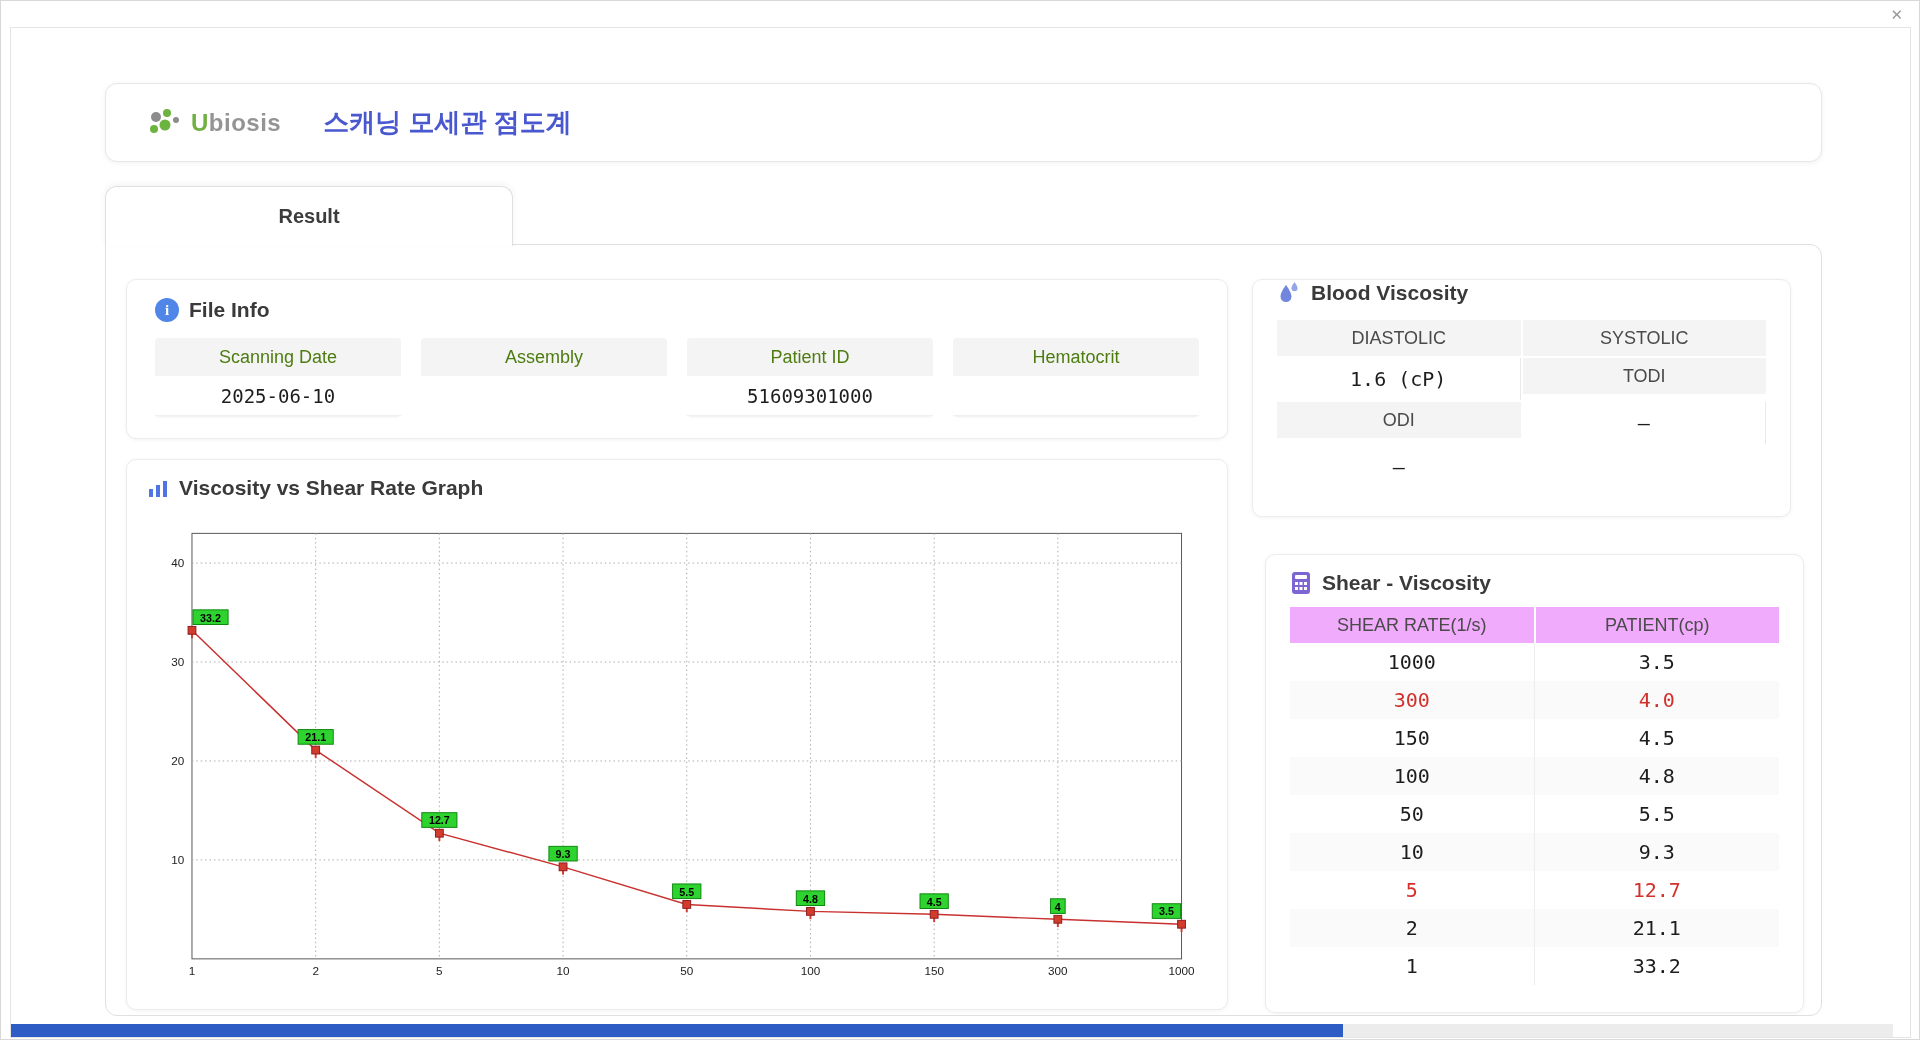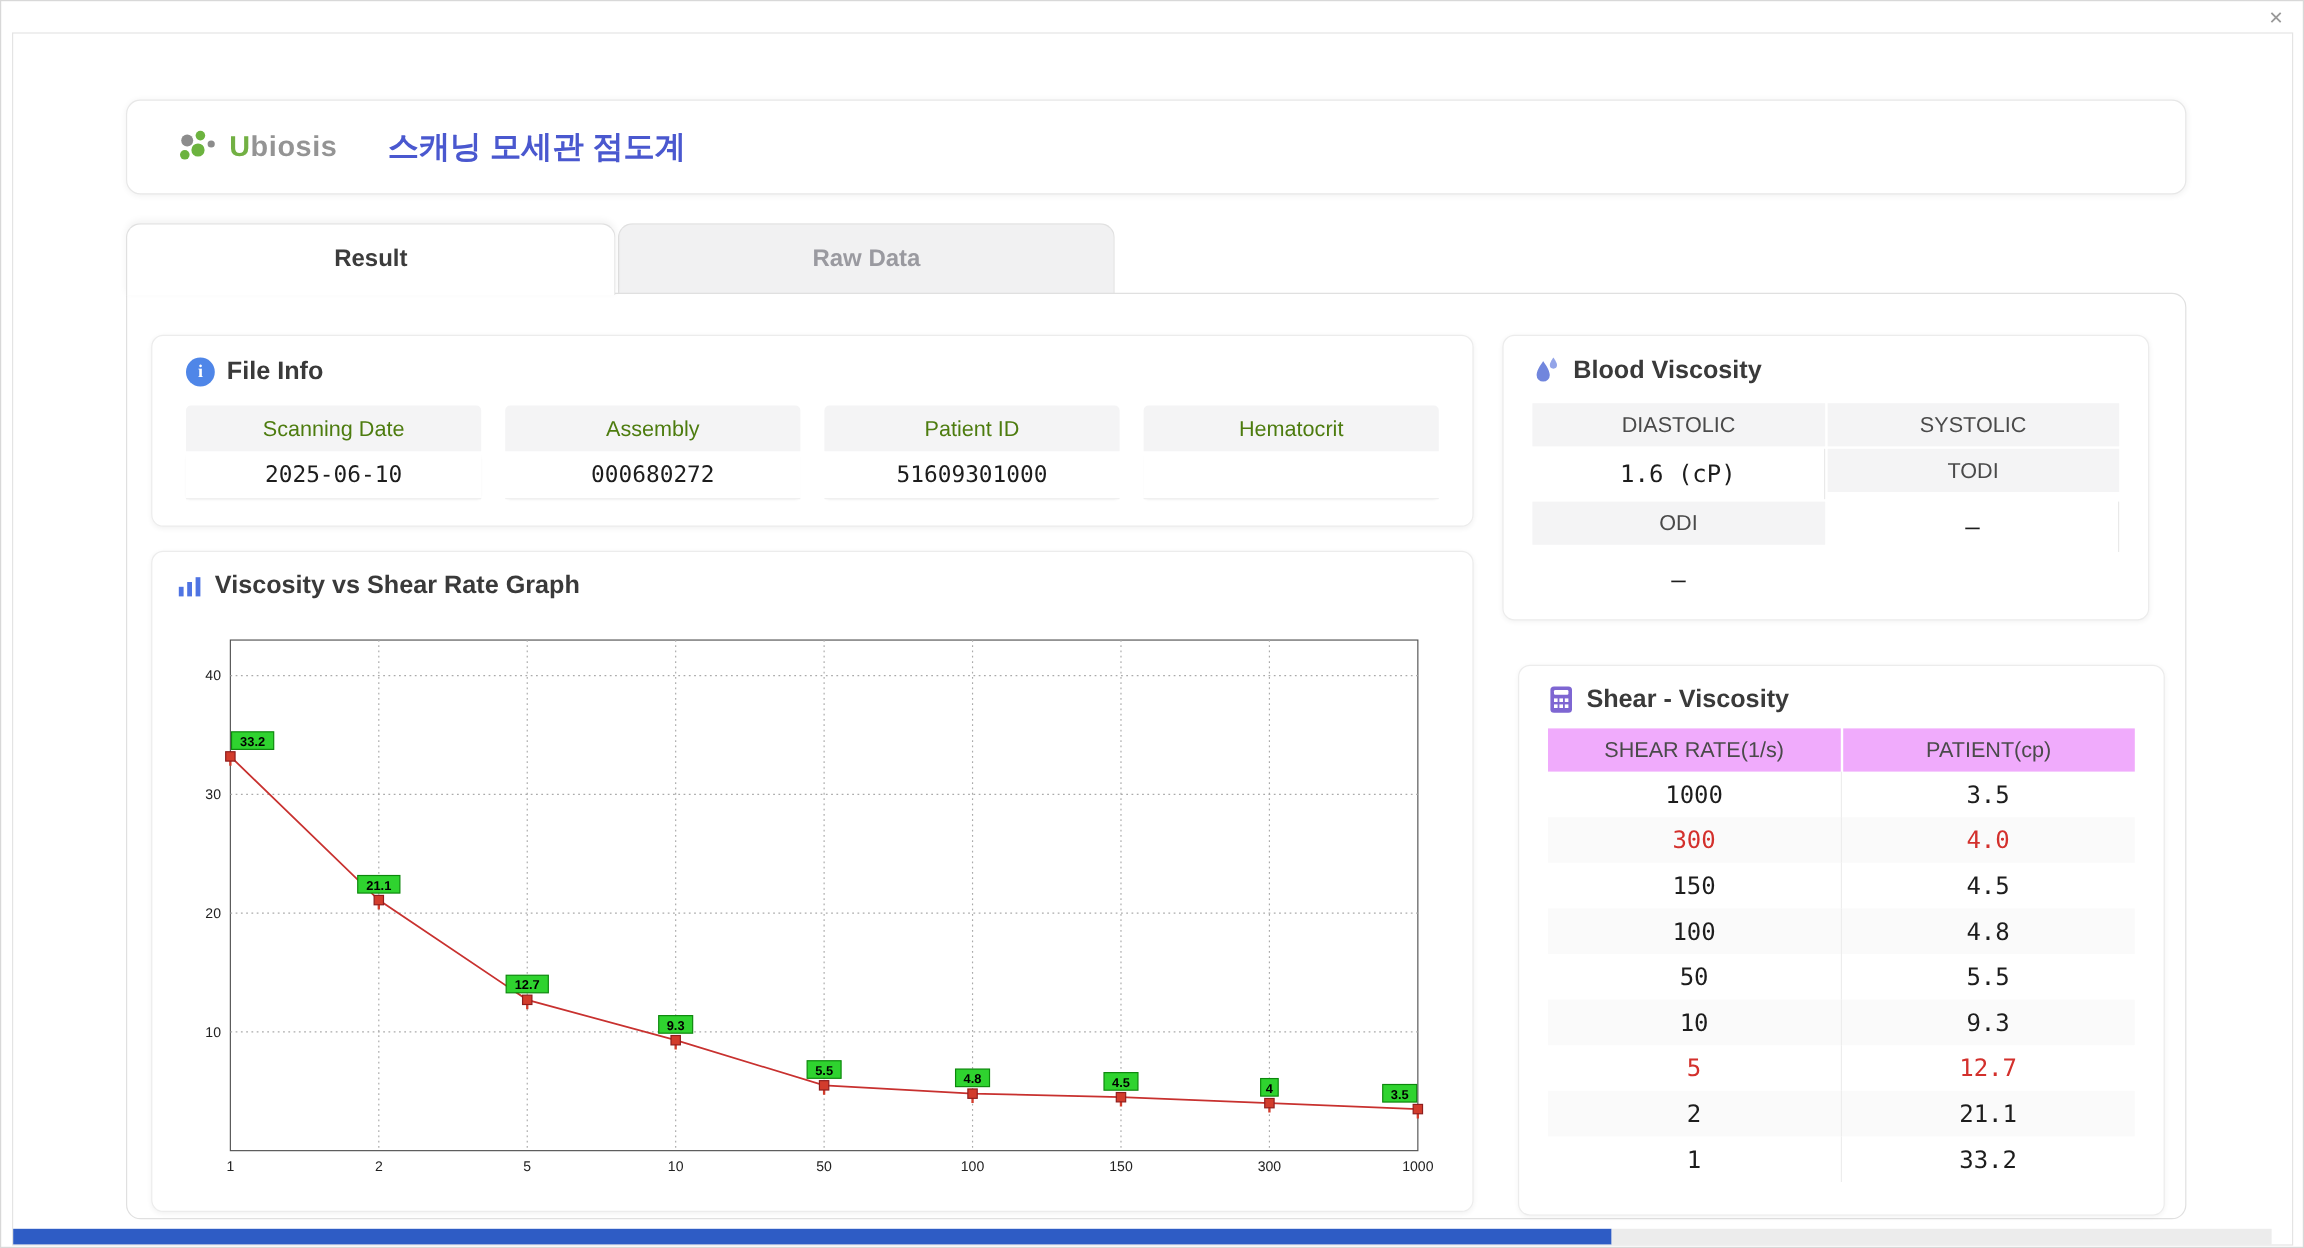--- a/index.html
+++ b/index.html
@@ -33,21 +33,21 @@
   .main-panel { position:absolute; left:94px; top:216px; width:1717px; height:772px;
                 background:#fff; border:1px solid #e0e0e0; border-radius:0 12px 12px 12px; }
 
   .card { position:absolute; background:#fff; border:1px solid #ececec; border-radius:10px;
           box-shadow:0 1px 4px rgba(0,0,0,.05); }
   .card-title { display:flex; align-items:center; gap:10px; font-size:21px;
                 font-weight:bold; color:#3a3a3a; }
 
   .file-card  { left:20px; top:34px;  width:1102px; height:160px; padding:18px 28px; }
   .graph-card { left:20px; top:214px; width:1102px; height:551px; padding:16px 20px; }
-  .bv-card    { left:1146px; top:34px;  width:539px; height:238px; padding:16px 24px; }
+  .bv-card    { left:1146px; top:34px;  width:539px; height:238px; padding:0 24px; }
   .shear-card { left:1146px; top:309px; width:539px; height:459px; padding:16px 24px;margin-left:13px; }
 
   .info-icon { display:inline-flex; width:24px; height:24px; border-radius:50%;
                background:#4f86e8; color:#fff; font-size:15px; font-weight:bold;
                align-items:center; justify-content:center; font-family:"Liberation Serif",serif; }
 
   .fields { display:flex; gap:20px; margin-top:16px; }
   .field { flex:1; }
   .field-label { background:#f4f4f5; height:38px; line-height:38px; text-align:center;
                  font-size:18px; color:#4d7c0f; border-radius:4px 4px 0 0; }
@@ -95,38 +95,36 @@
           <circle cx="19" cy="18" r="5.5" fill="#6cb33f"></circle>
           <circle cx="30" cy="13" r="3" fill="#8c8c8c"></circle>
         </svg>
         <span class="logo-text"><span class="logo-u">U</span><span class="logo-rest">biosis</span></span>
       </div>
       <div class="app-title">스캐닝 모세관 점도계</div>
     </div>
 
     <div class="tabs">
       <div class="tab tab-result">Result</div>
-      <div class="tab tab-raw">Raw Data</div>
     </div>
 
     <div class="main-panel">
 
       <div class="card file-card">
         <div class="card-title">
           <span class="info-icon">i</span>
           <span>File Info</span>
         </div>
         <div class="fields" id="file-fields">
             <div class="field">
               <div class="field-label">Scanning Date</div>
               <div class="field-value">2025-06-10</div>
             </div>
             <div class="field">
               <div class="field-label">Assembly</div>
-              <div class="field-value">000680272</div>
             </div>
             <div class="field">
               <div class="field-label">Patient ID</div>
               <div class="field-value">51609301000</div>
             </div>
             <div class="field">
               <div class="field-label">Hematocrit</div>
               <div class="field-value"></div>
             </div>
           </div>

